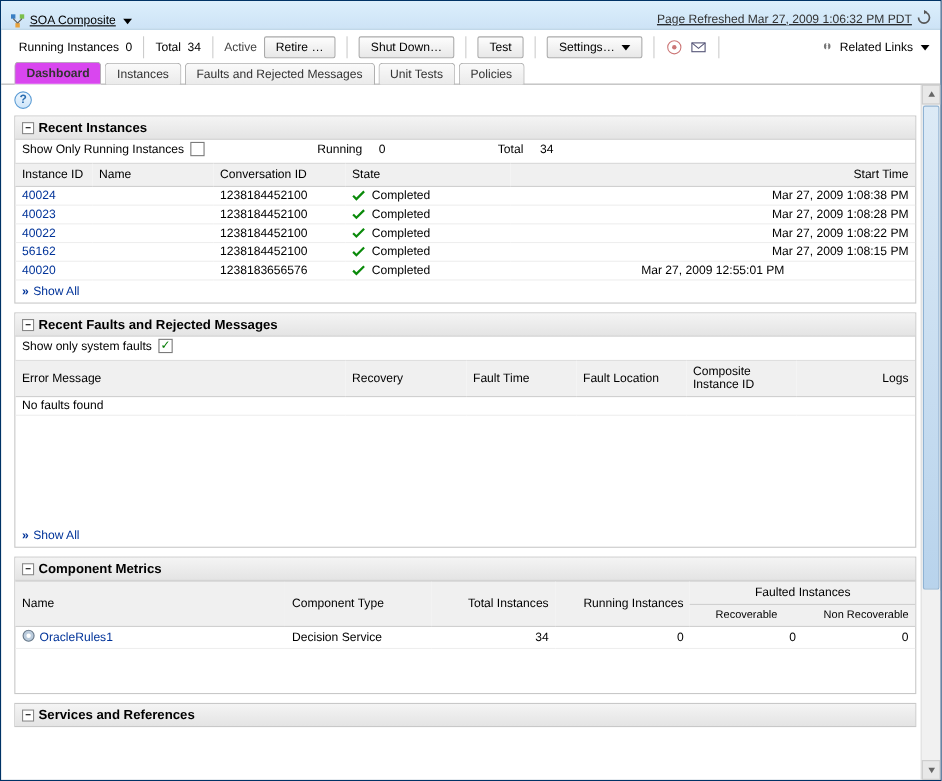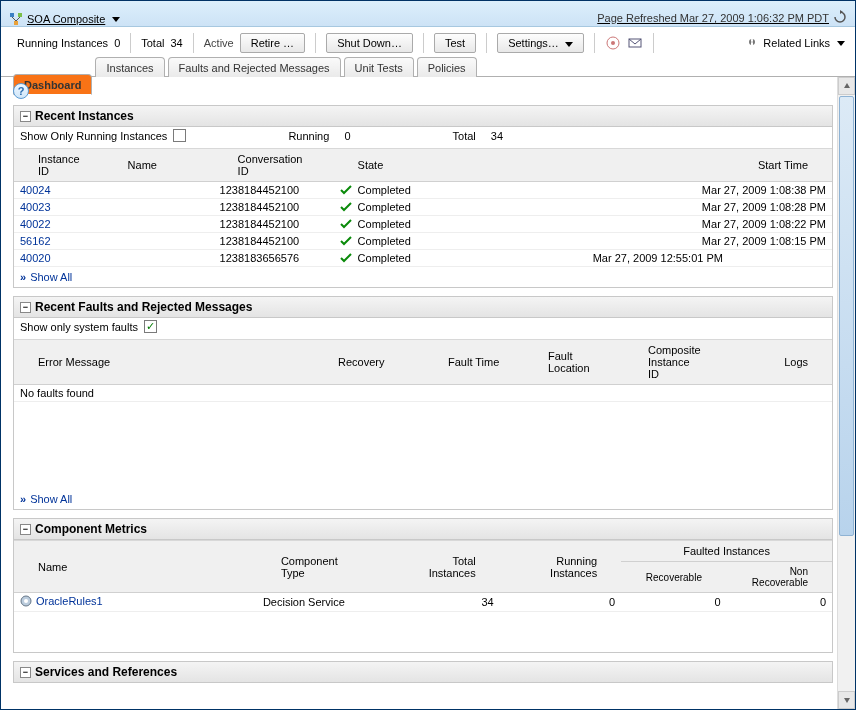--- a/index.html
+++ b/index.html
@@ -81,24 +81,24 @@
     background: linear-gradient(#fafafa,#eaeaea);
     margin-right:3px;
     position:relative;
     top:1px;
     cursor:pointer;
     color:#333;
     font-size:11px;
     border-radius:4px 4px 0 0;
   }
   .tab.active {
-    background:#f97316;
+    background:#d946ef;
     font-weight:bold;
     border-bottom:1px solid #fff;
-    top:19px;
+    top:1px;
   }
   
   .content-wrap {
     position:relative;
     flex:1;
     overflow:hidden;
     display:flex;
   }
   .content {
     flex:1;
@@ -155,21 +155,21 @@
     border-collapse:collapse;
     font-size:11px;
   }
   table.grid th {
     text-align:left;
     font-weight:normal;
     color:#000;
     background:#f0f0f0;
     border-top:1px solid #d8d8d8;
     border-bottom:1px solid #d0d0d0;
-    padding:4px 24px;
+    padding:4px 6px;
   }
   table.grid td {
     padding:2px 6px;
     border-bottom:1px solid #eee;
   }
   .state-cell { display:flex; align-items:center; gap:6px; }
   .check-ok {
     display:inline-block;width:12px;height:12px;
   }
   .show-all { padding:4px 6px; color:#003399; cursor:pointer; display:flex; align-items:center; gap:4px;}

